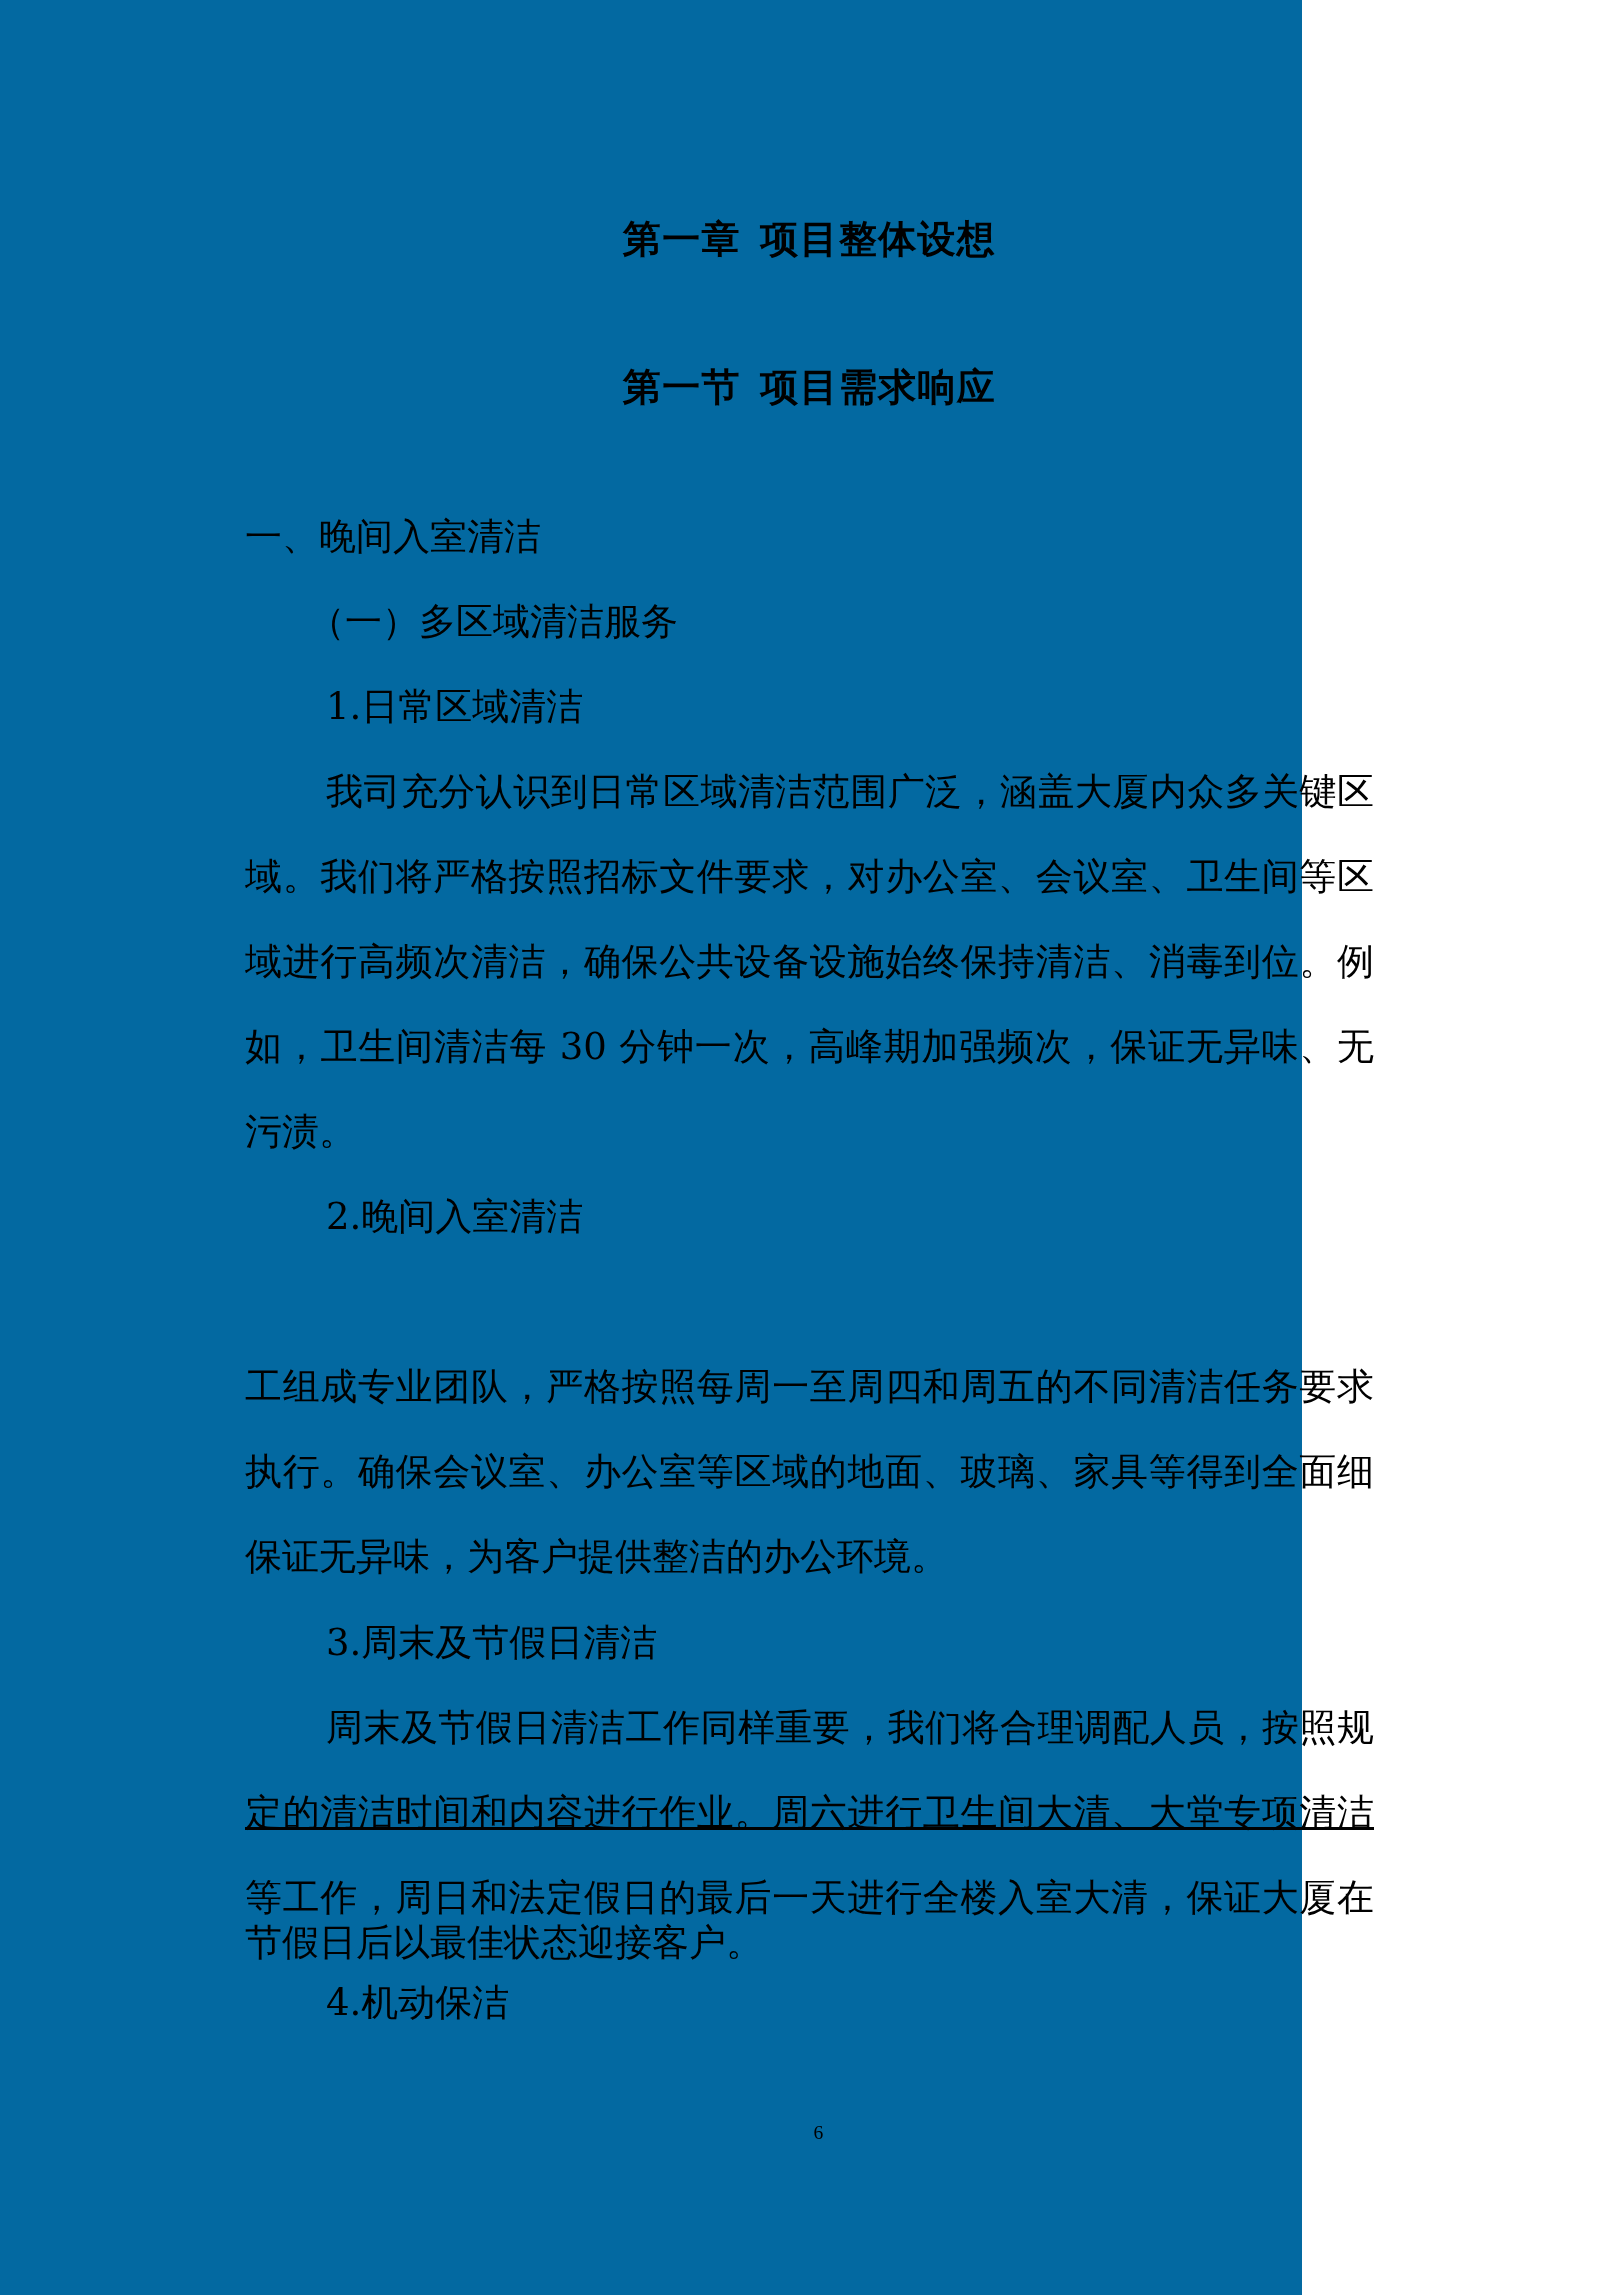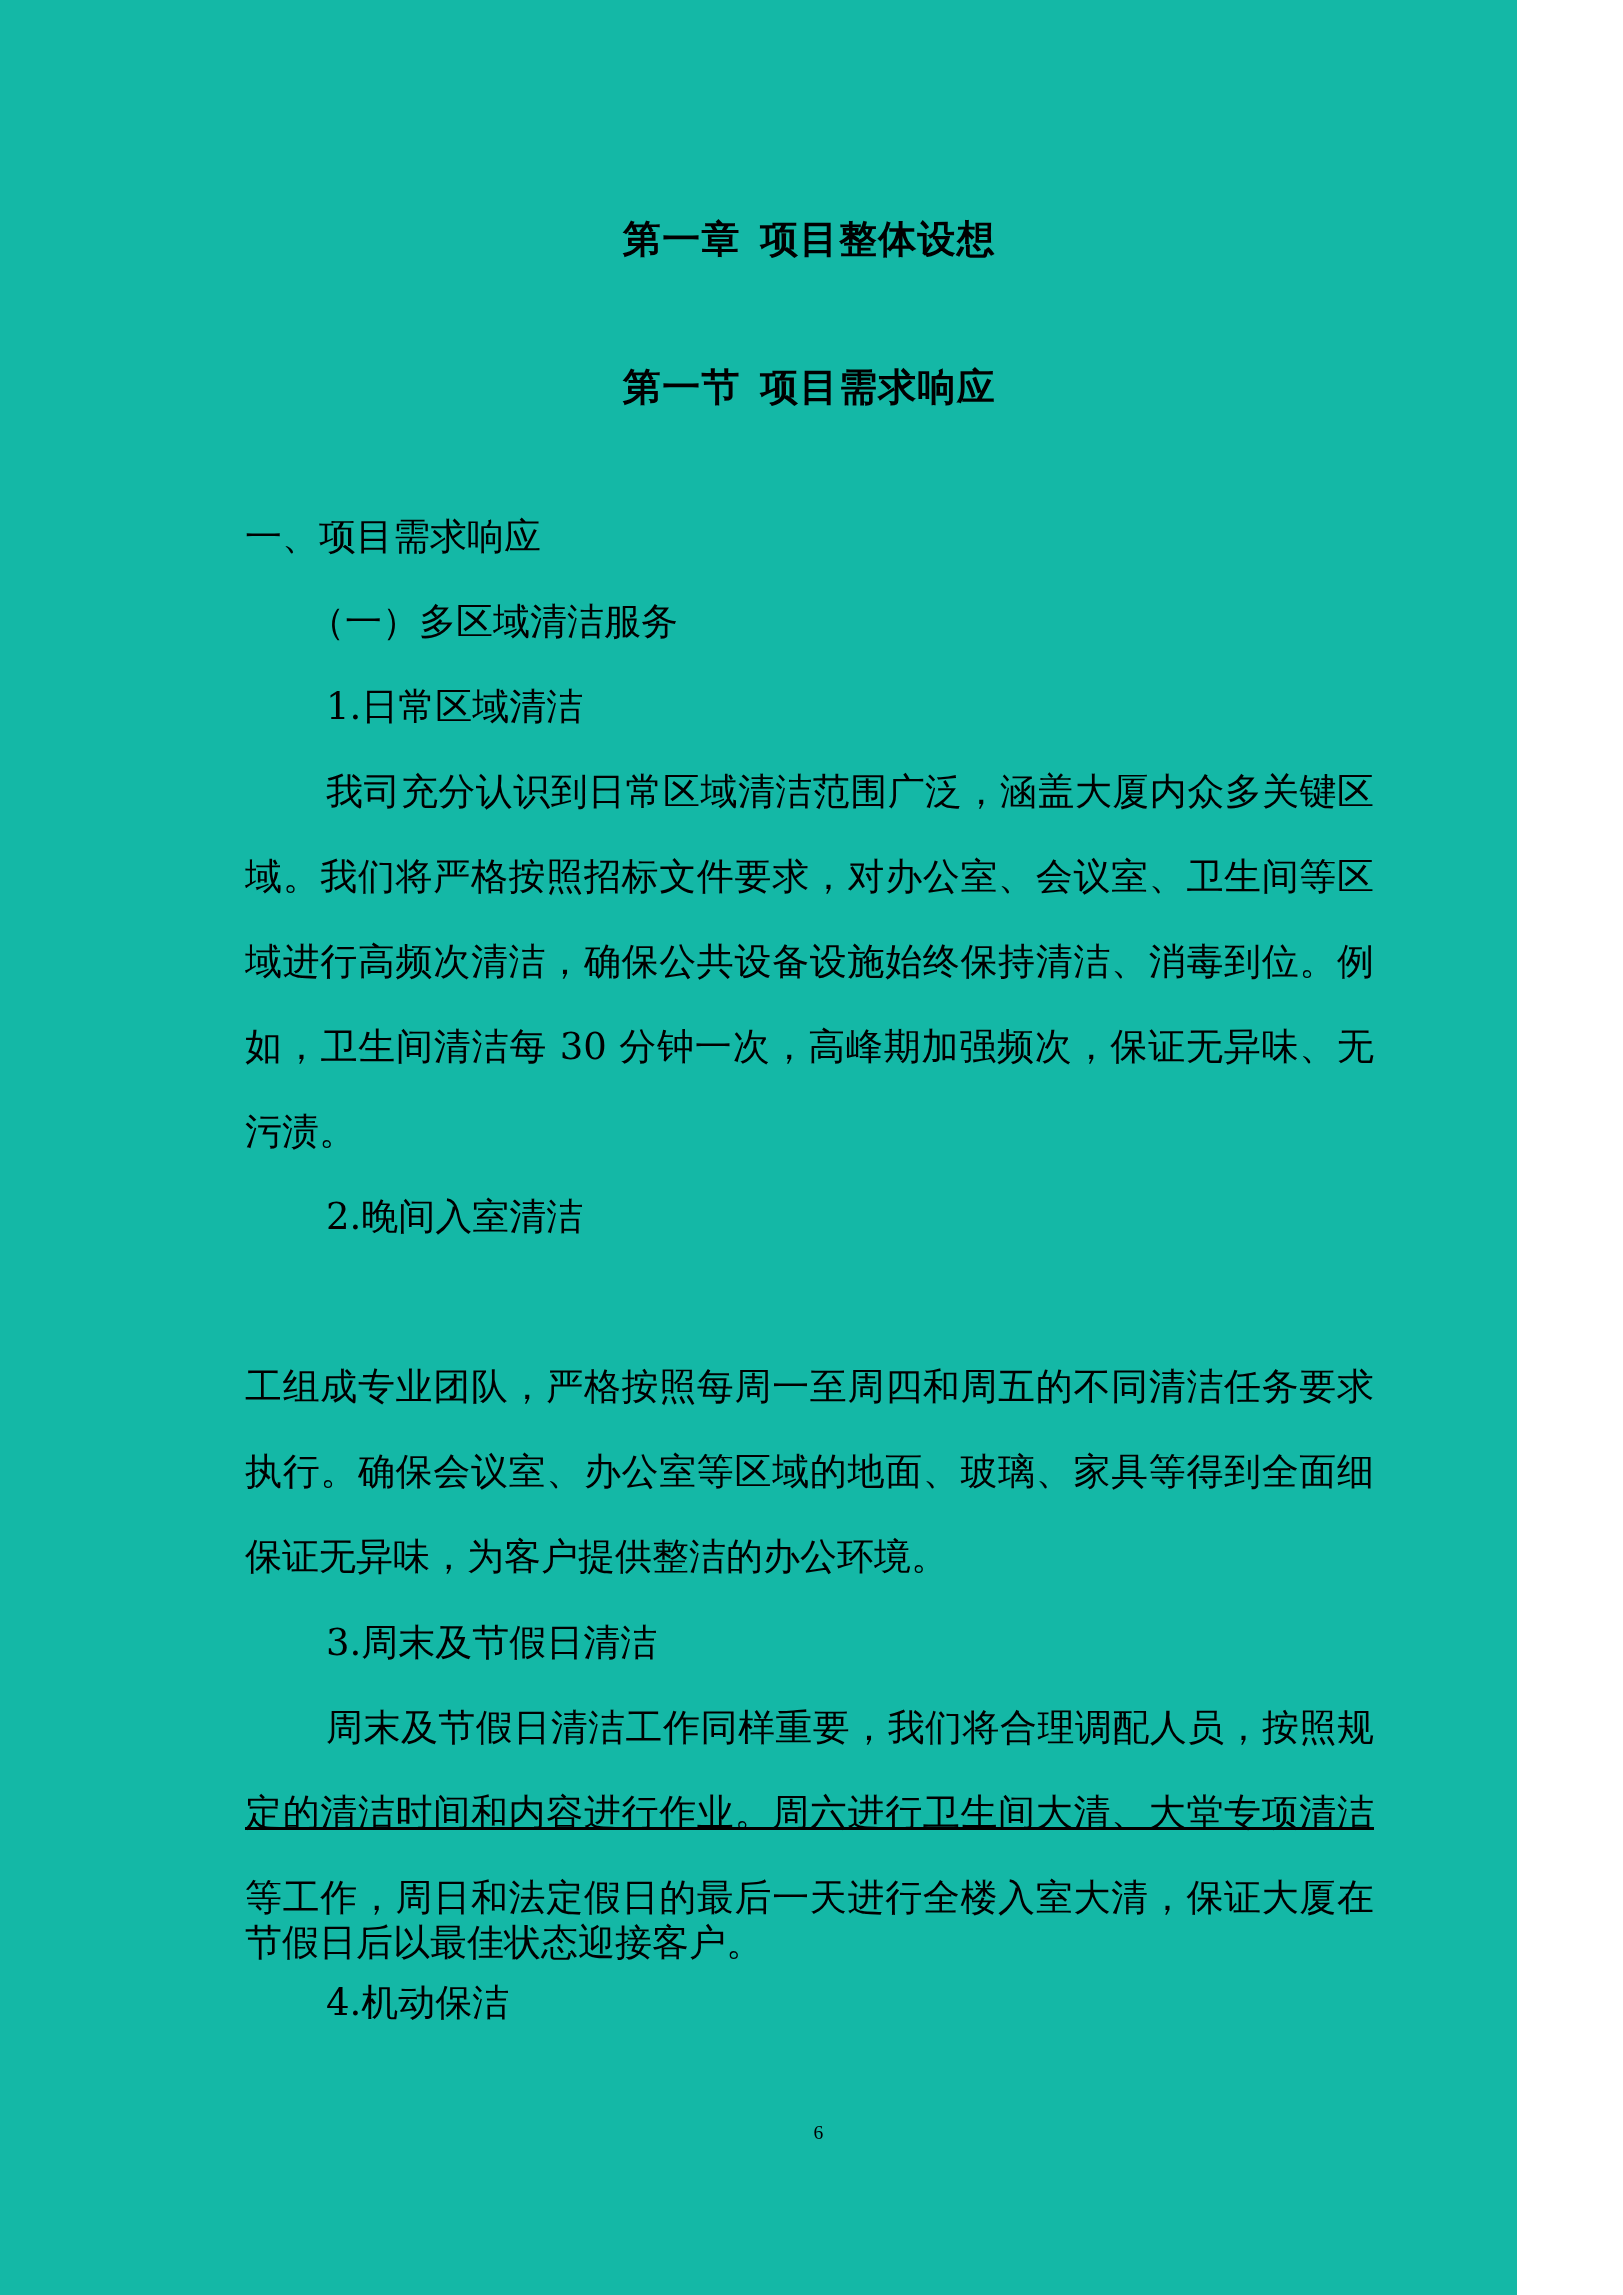--- a/index.html
+++ b/index.html
@@ -1,18 +1,18 @@
 <!DOCTYPE html>
 <html style="font-size:10.5px"><head>
 <meta charset="utf-8">
 <style>
   html, body { margin: 0; padding: 0; background: #ffffff; }
   body { width: 1623px; height: 2295px; position: relative; overflow: hidden;
          font-family: "DejaVu Serif", "Liberation Serif", serif; color: #000000; }
-  .page { position: absolute; left: 0; top: 0; width: 1517px; height: 2295px; background: #14b8a6; }
+  .page { position: absolute; left: 0; top: 0; width: 1302px; height: 2295px; background: #0369a1; }
   .heading { position: absolute; left: 245px; width: 1129px; text-align: center;
              font-size: 38px; font-weight: bold; line-height: 46px; height: 46px;
              letter-spacing: 1.3px; white-space: nowrap; }
   .heading .gap { display: inline-block; width: 19.6px; }
   .line { position: absolute; left: 245px; width: 1129px; height: 46px; line-height: 46px;
           font-size: 37px; white-space: nowrap; }
   .line.full { text-align: justify; text-align-last: justify; }
   .line.indent { left: 326px; width: 1048px; }
   .page-number { position: absolute; left: 779px; width: 79px; top: 2120px; height: 26px;
                  line-height: 26px; text-align: center; font-size: 19.6px;
@@ -20,21 +20,21 @@
 </style>
 </head>
 <body>
 
 <div class="page">
 
   <div class="heading" style="top:216px;"><span>第一章</span><span class="gap"></span><span>项目整体设想</span></div>
 
   <div class="heading" style="top:364px;"><span>第一节</span><span class="gap"></span><span>项目需求响应</span></div>
 
-  <div class="line" style="top:514px;">一、项目需求响应</div>
+  <div class="line" style="top:514px;">一、晚间入室清洁</div>
   <div class="line" style="top:599px; left:308px;">（一）多区域清洁服务</div>
 
   <div class="line indent" style="top:684px;">1.日常区域清洁</div>
   <div class="line full" style="top:854px;">域。我们将严格按照招标文件要求，对办公室、会议室、卫生间等区</div>
   <div class="line indent full" style="top:769px;">我司充分认识到日常区域清洁范围广泛，涵盖大厦内众多关键区</div>
   <div class="line full" style="top:939px;">域进行高频次清洁，确保公共设备设施始终保持清洁、消毒到位。例</div>
   <div class="line full" style="top:1024px;">如，卫生间清洁每 30 分钟一次，高峰期加强频次，保证无异味、无</div>
   <div class="line" style="top:1109px;">污渍。</div>
 
   <div class="line indent" style="top:1194px;">2.晚间入室清洁</div>

